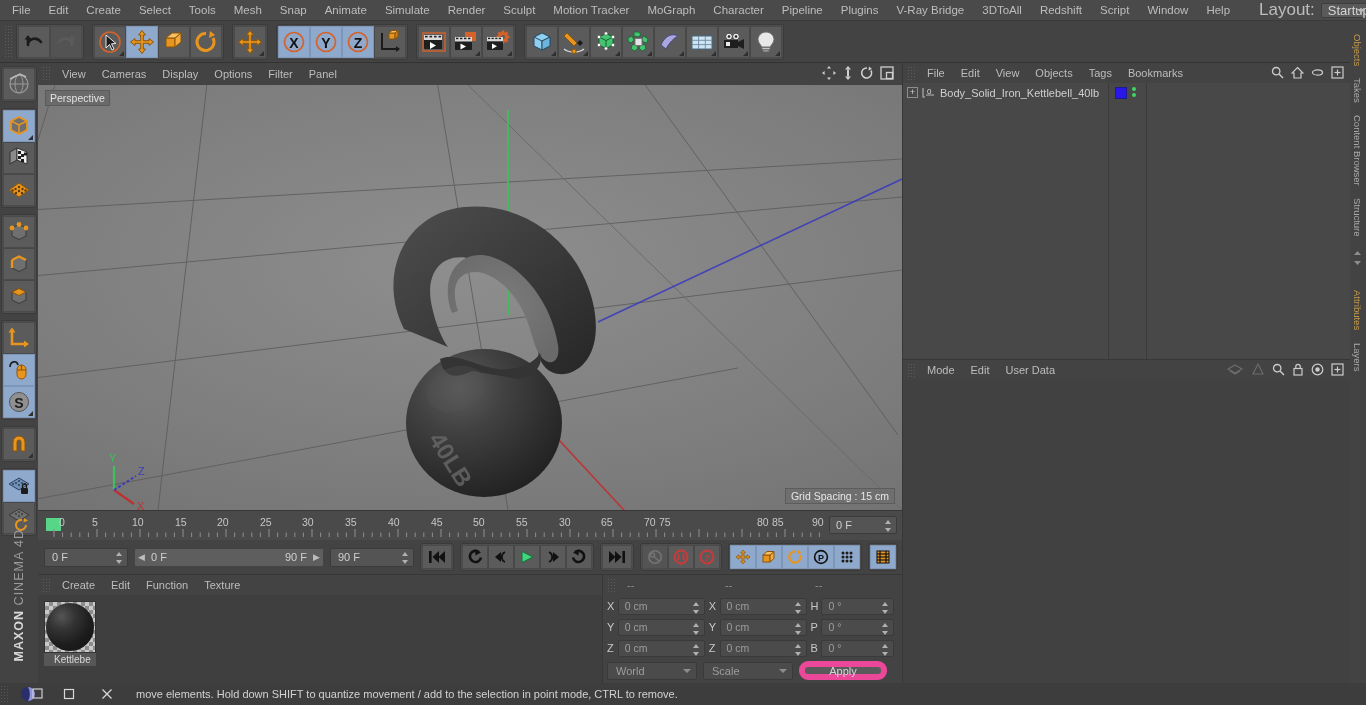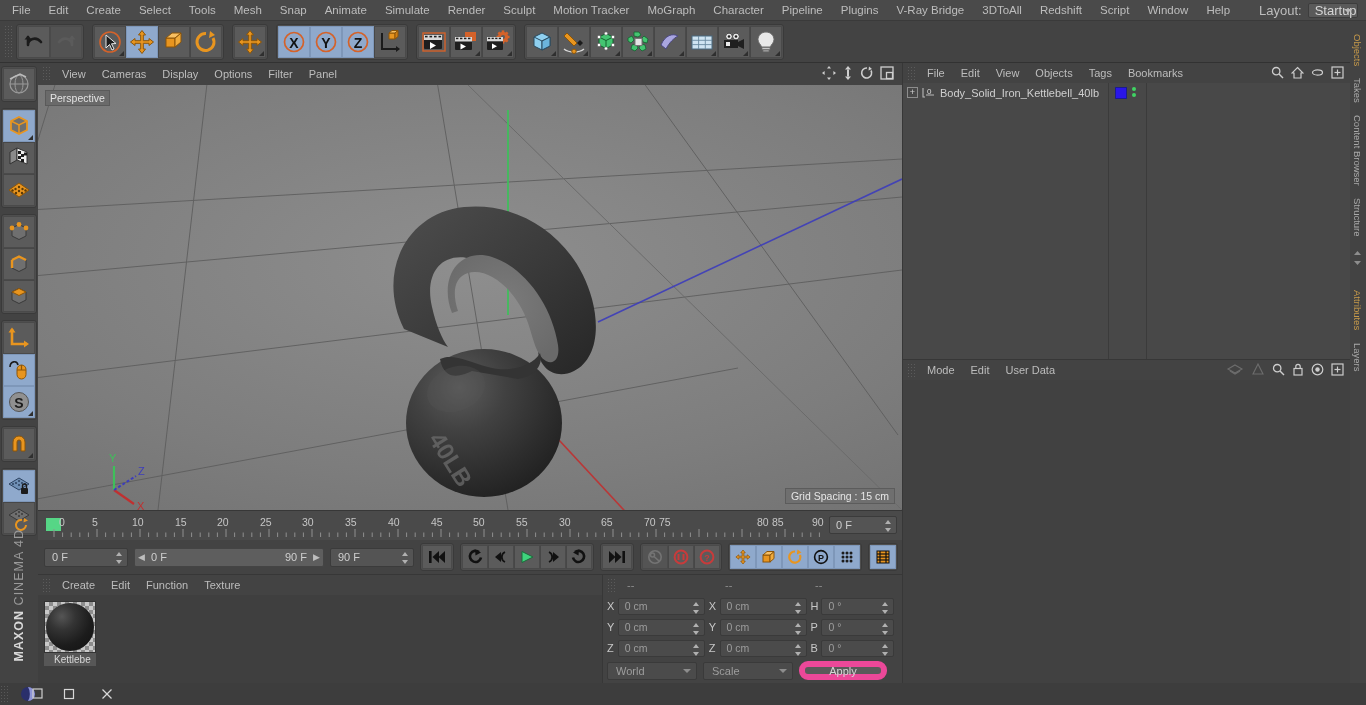--- a/index.html
+++ b/index.html
@@ -13,21 +13,21 @@
   }
   .app{ position:relative; width:1366px; height:705px; }
 
   
   .menubar{
     position:absolute; left:0; top:0; width:1366px; height:21px;
     background:#4a4a4a; display:flex; align-items:center;
     border-bottom:1px solid #3a3a3a;
   }
   .menu-item{ padding:0 9px; line-height:21px; color:#bdbdbd; font-size:11.5px; white-space:nowrap; cursor:default;}
-  .layout-lbl{ margin-left:20px; color:#bdbdbd; font-size:13px;}
+  .layout-lbl{ margin-left:20px; color:#bdbdbd; font-size:17px;}
   .layout-sel{
     margin-left:6px; width:130px; height:15px; background:#5a5a5a;
     border:1px solid #3d3d3d; border-radius:2px; position:relative;
     display:flex; align-items:center; padding-left:6px; color:#d5d5d5; font-size:13px;
   }
   .layout-sel .arr{ position:absolute; right:5px; top:5px;
      border-left:4px solid transparent; border-right:4px solid transparent; border-top:4px solid #b9b9b9;}
   .mb-search{ margin-left:8px; color:#c8c8c8; }
 
   
@@ -1340,15 +1340,16 @@
             <rect x="1.5" y="1.5" width="9" height="9" fill="none" stroke="#d7d7d7" stroke-width="1.2"></rect>
           </svg>
       </div>
       <div class="tbbtn">
         <svg width="12" height="12" viewBox="0 0 12 12">
             <line x1="1.5" y1="1.5" x2="10.5" y2="10.5" stroke="#d7d7d7" stroke-width="1.3"></line>
             <line x1="10.5" y1="1.5" x2="1.5" y2="10.5" stroke="#d7d7d7" stroke-width="1.3"></line>
           </svg>
       </div>
     </div>
+    <div class="status-text">move elements. Hold down SHIFT to quantize movement / add to the selection in point mode, CTRL to remove.</div>
   </div>
 
 </div>
 
 </body></html>

